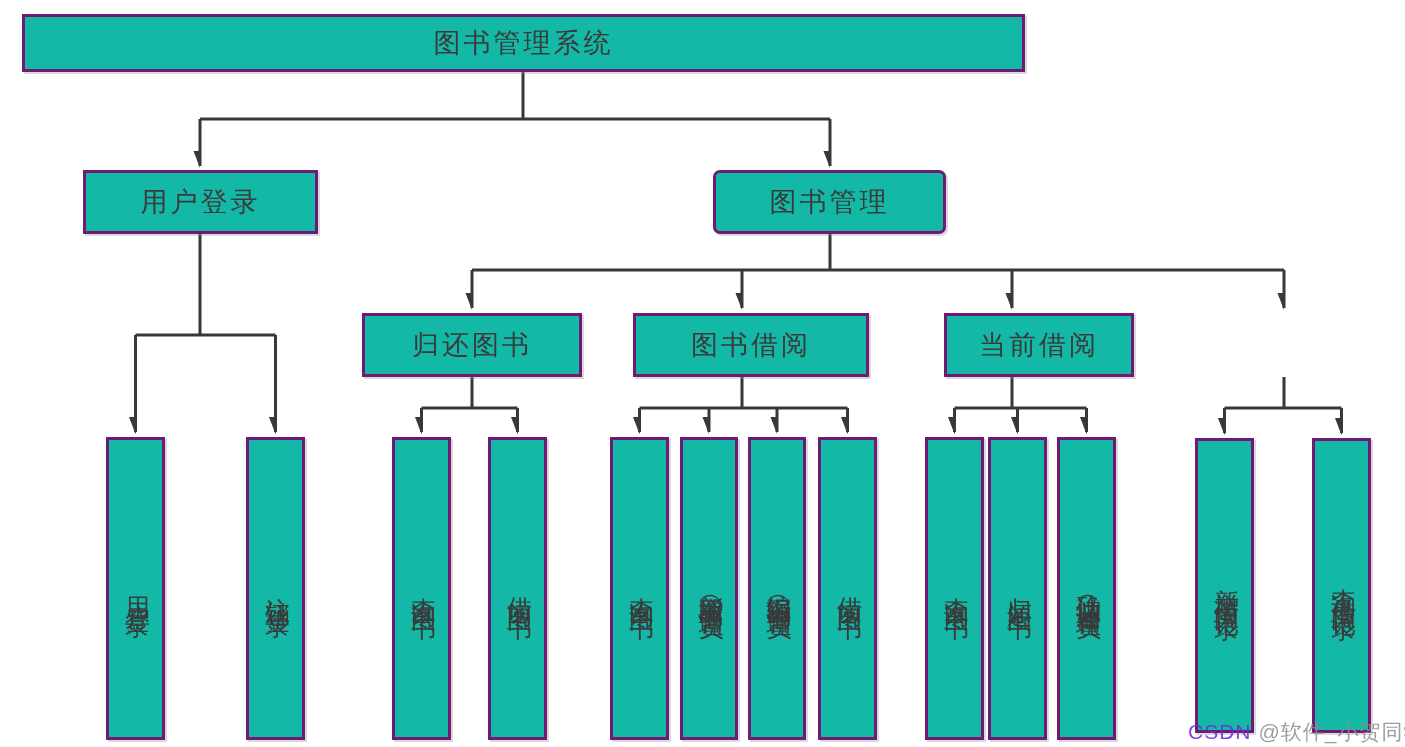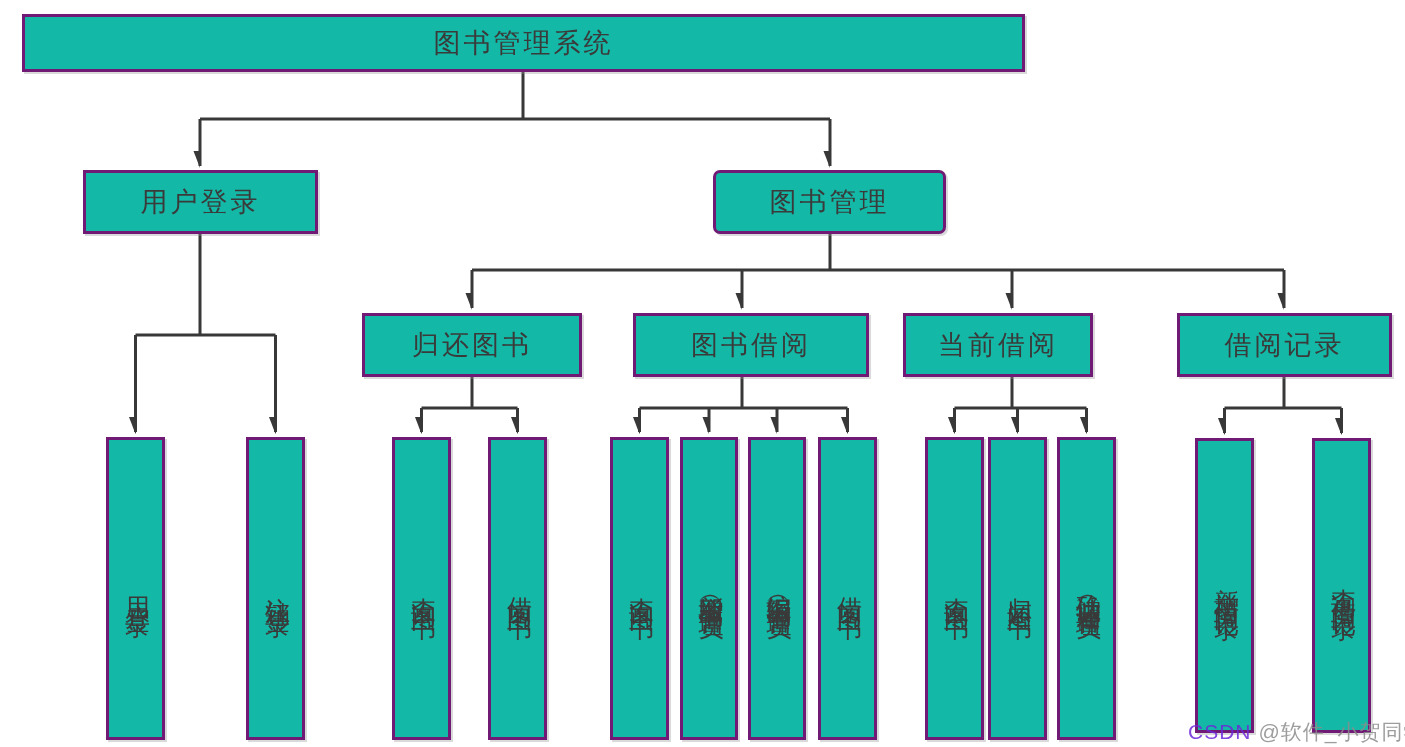--- a/index.html
+++ b/index.html
@@ -122,22 +122,21 @@
     </g>
   </svg>
 
   <div class="node hnode" style="left:22px; top:14px; width:1003px; height:58px;">图书管理系统</div>
 
   <div class="node hnode" style="left:83px; top:170px; width:235px; height:64px;">用户登录</div>
   <div class="node hnode" style="left:713px; top:170px; width:233px; height:64px;border-radius:7px;">图书管理</div>
 
   <div class="node hnode" style="left:362px; top:313px; width:220px; height:64px;">归还图书</div>
   <div class="node hnode" style="left:633px; top:313px; width:236px; height:64px;">图书借阅</div>
-  <div class="node hnode" style="left:903px; top:313px; width:190px; height:64px;">当前借阅</div>
-  <div class="node hnode" style="left:1177px; top:313px; width:215px; height:64px;">借阅记录</div>
+  <div class="node hnode" style="left:944px; top:313px; width:190px; height:64px;">当前借阅</div>
 
   <div class="node vnode" style="left:106px; top:437px; width:59px; height:303px;">用户登录</div>
   <div class="node vnode" style="left:246px; top:437px; width:59px; height:303px;">注销登录</div>
 
   <div class="node vnode" style="left:392px; top:437px; width:59px; height:303px;">查询图书</div>
   <div class="node vnode" style="left:488px; top:437px; width:59px; height:303px;">借阅图书</div>
 
   <div class="node vnode" style="left:610px; top:437px; width:59px; height:303px;">查询图书</div>
   <div class="node vnode" style="left:680px; top:437px; width:58px; height:303px; letter-spacing:3px;">新增图书（管理员）</div>
   <div class="node vnode" style="left:748px; top:437px; width:58px; height:303px; letter-spacing:3px;">编辑图书（管理员）</div>

